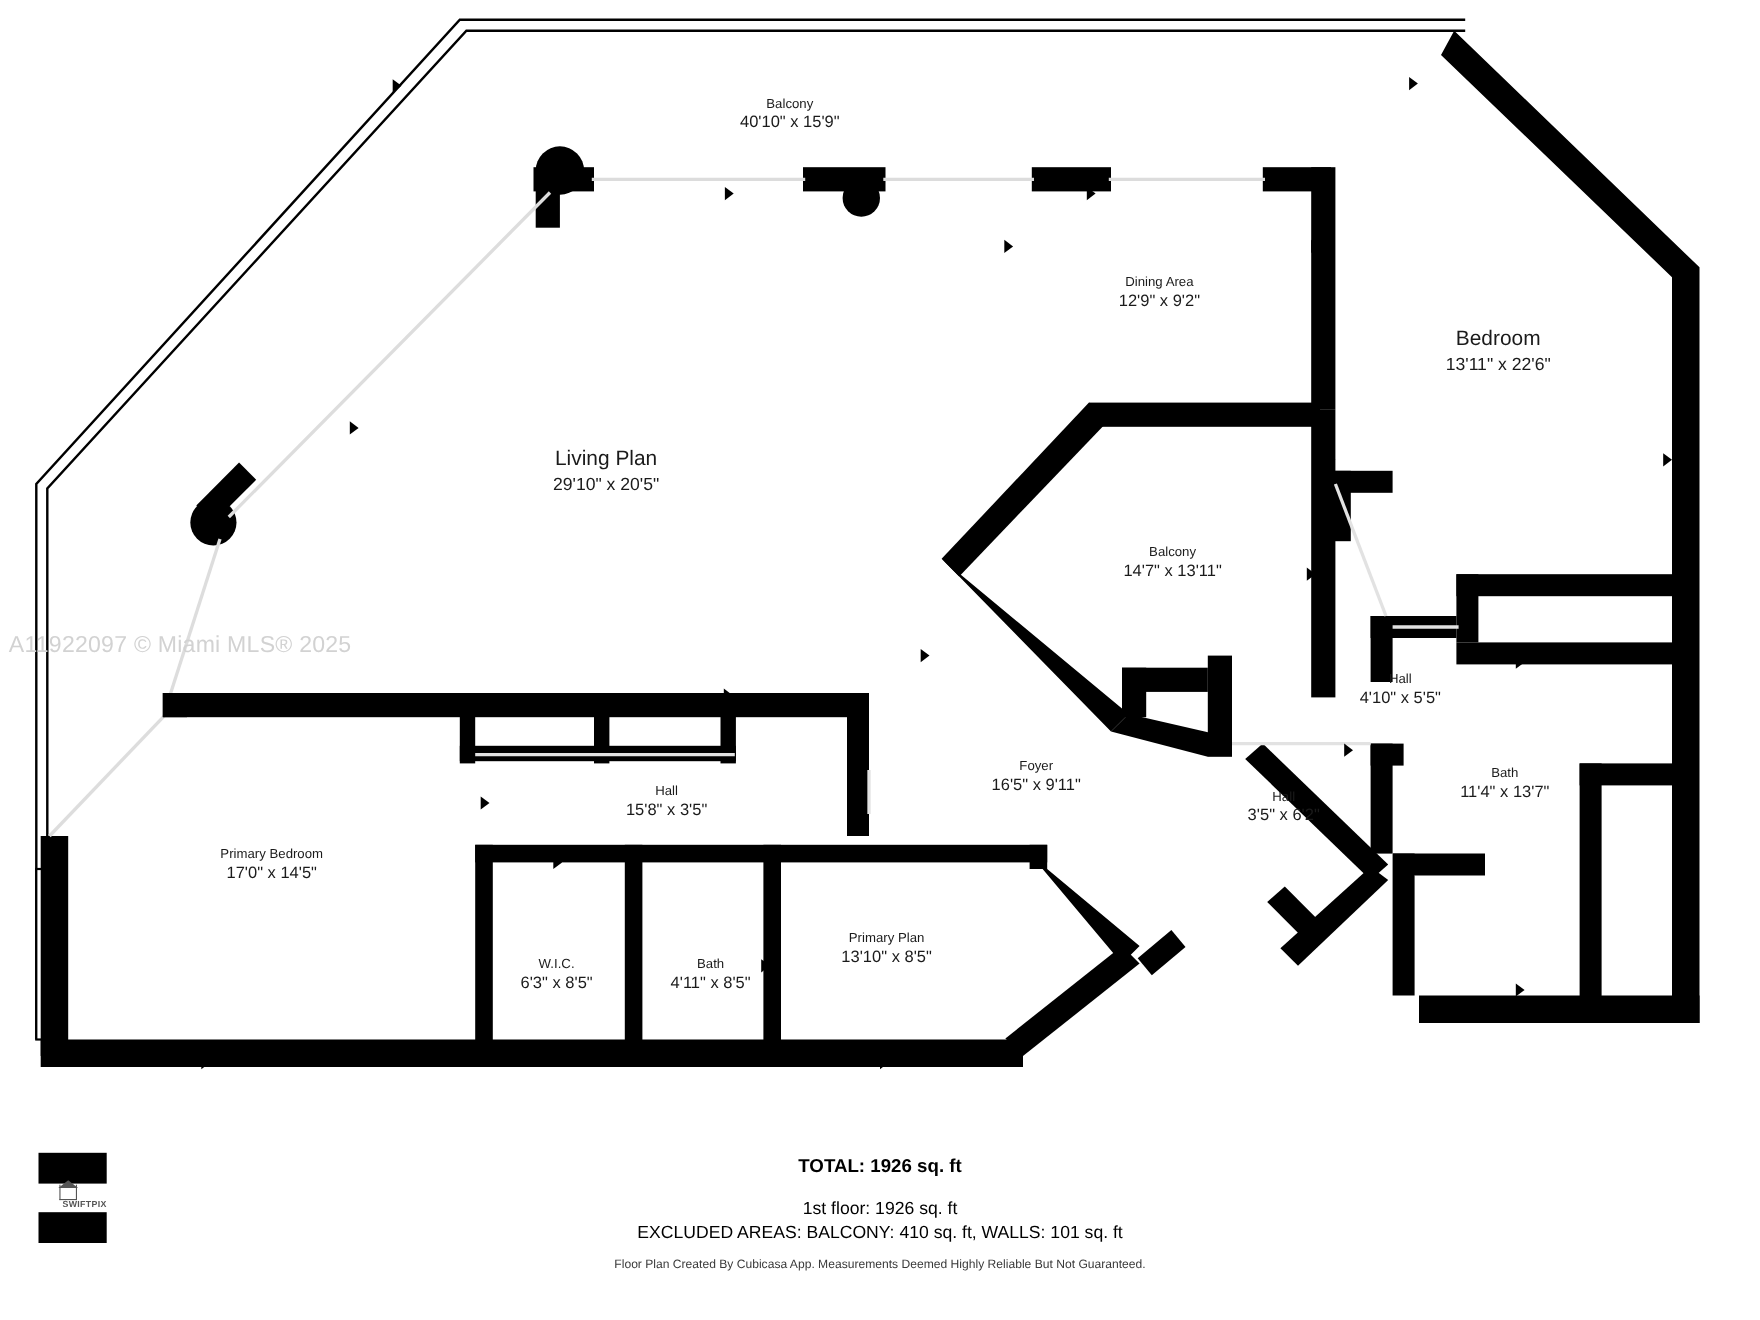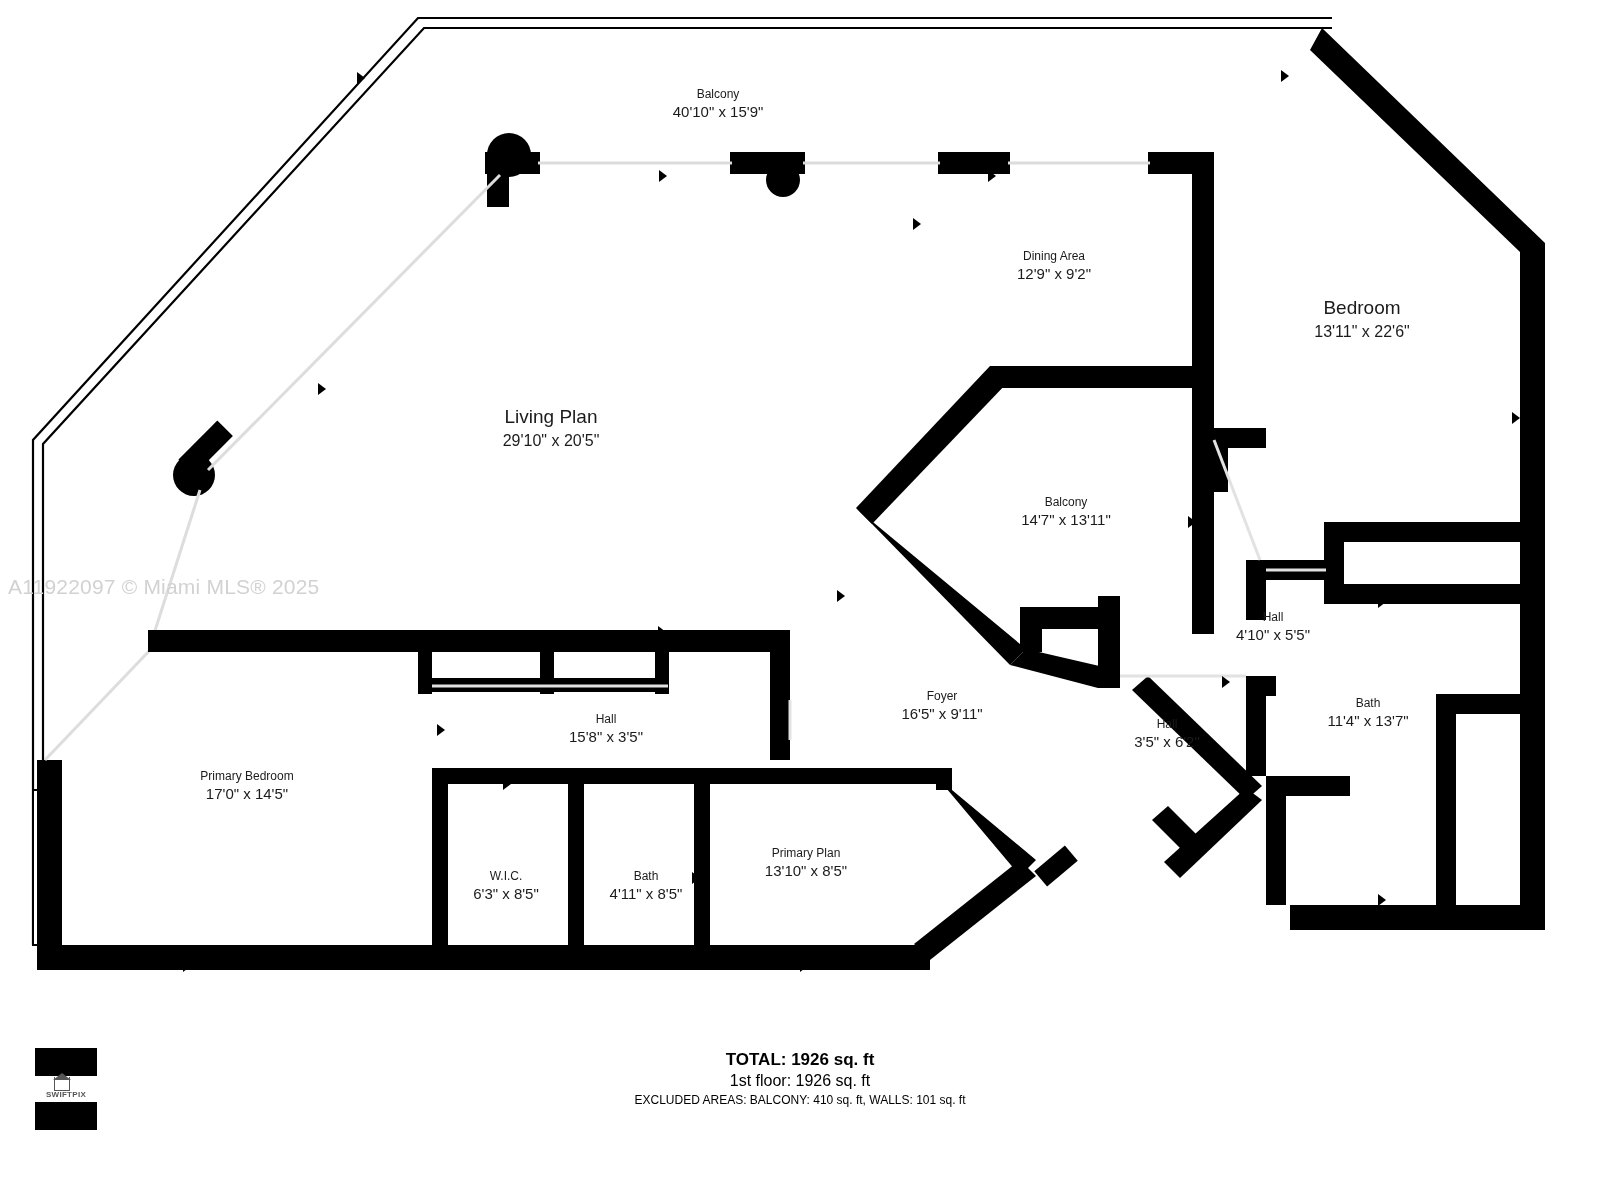--- a/index.html
+++ b/index.html
@@ -56,28 +56,28 @@
   .summary {
     position: absolute;
     left: 0;
     top: 1050px;
     width: 1600px;
     text-align: center;
   }
   .summary .total {
     font-size: 17px;
     font-weight: bold;
-    margin-bottom: 2px;
+    margin-bottom: 21px;
   }
   .summary .floor {
     font-size: 16px;
     margin-bottom: 3px;
   }
   .summary .excluded {
-    font-size: 12px;
+    font-size: 16px;
     margin-bottom: 14px;
     text-align: center;
   }
   .summary .credit {
     font-size: 11px;
     color: #3a3a3a;
   }
 
   .logo {
     position: absolute;
@@ -110,21 +110,21 @@
     width: 0; height: 0;
     border-left: 9px solid transparent;
     border-right: 9px solid transparent;
     border-bottom: 7px solid #555;
   }
   .logo .mid .txt {
     position: absolute;
     left: 0;
     top: 14px;
     width: 62px;
-    text-align: center;
+    text-align: right;
     font-size: 8px;
     font-weight: bold;
     color: #555;
     letter-spacing: 0.3px;
   }
 </style>
 </head>
 <body>
 
 <svg id="floorplan" viewBox="0 0 1600 1200">
@@ -315,20 +315,21 @@
       <span class="dims">4'11" x 8'5"</span>
     </div>
   </div>
 
 <div class="watermark">A11922097 © Miami MLS® 2025</div>
 
 <div class="summary">
   <div class="total">TOTAL: 1926 sq. ft</div>
   <div class="floor">1st floor: 1926 sq. ft</div>
   <div class="excluded">EXCLUDED AREAS: BALCONY: 410 sq. ft, WALLS: 101 sq. ft</div>
+  <div class="credit">Floor Plan Created By Cubicasa App. Measurements Deemed Highly Reliable But Not Guaranteed.</div>
 </div>
 
 <div class="logo">
   <div class="bar"></div>
   <div class="mid">
     <div class="roof"></div>
     <div class="house"></div>
     <div class="txt">SWIFTPIX</div>
   </div>
   <div class="bar"></div>

